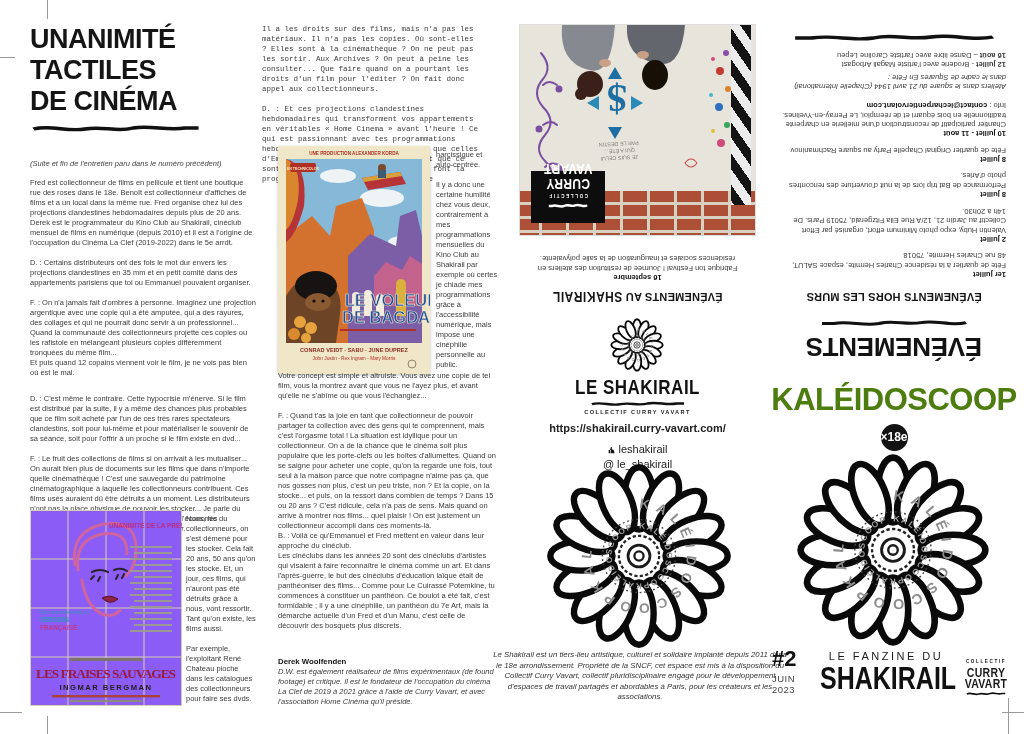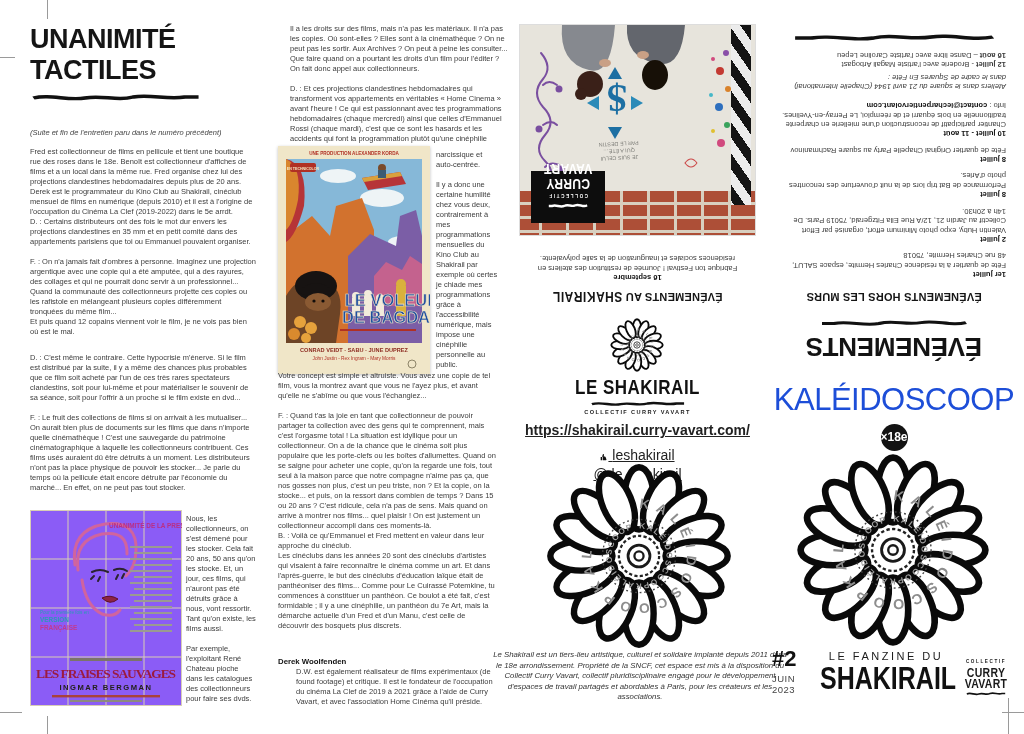--- a/index.html
+++ b/index.html
@@ -16,21 +16,21 @@
   .sec-head{font-size:11px;font-weight:800;color:#151515;letter-spacing:.2px;}
   .event{margin-bottom:7px;}
   .ev-date{font-weight:800;font-size:7.5px;color:#111;}
   .ev-text{font-size:7.5px;line-height:9.6px;color:#3c3c3c;white-space:pre-line;}
   .email{color:#111;}
   .center{text-align:center;}
   .ccv-logo{display:inline-block;text-align:center;line-height:1;}
   .ccv-l1{font-size:4.6px;font-weight:700;letter-spacing:1.6px;display:block;}
   .ccv-l2{font-size:10.5px;font-weight:800;letter-spacing:.3px;display:block;transform:scaleY(1.15);}
   .about-txt{font-style:italic;font-size:7.8px;line-height:10.6px;color:#333;text-align:center;}
-  .link-row{font-size:14px;color:#222;text-decoration:underline;}
+  .link-row{font-size:11px;color:#222;}
 </style>
 </head>
 <body>
 
 <svg width="0" height="0" style="position:absolute" aria-hidden="true">
   <defs>
     <path id="wavepath" d="M2,6 C12,2 22,9 32,6 C42,3 50,9 60,5 C70,2 80,8 90,5 L98,5" fill="none" stroke="#111" stroke-width="3.4"></path>
     <g id="petals">
       <ellipse transform="rotate(0)" cx="0" cy="-63" rx="16" ry="34" fill="#fff" stroke="#0a0a0a" stroke-width="7"></ellipse>
       <ellipse transform="rotate(22.5)" cx="0" cy="-63" rx="16" ry="34" fill="#fff" stroke="#0a0a0a" stroke-width="7"></ellipse>
@@ -69,27 +69,28 @@
   <div class="abs crop" style="left:0;top:57px;width:15px;height:1px;"></div>
   <div class="abs crop" style="left:0;top:712px;width:22px;height:1px;"></div>
   <div class="abs crop" style="left:47px;top:716px;width:1px;height:18px;"></div>
   <div class="abs crop" style="left:1008px;top:698px;width:1px;height:36px;"></div>
   <div class="abs crop" style="left:1002px;top:712px;width:22px;height:1px;"></div>
 
   <div class="abs" style="left:30px;top:24px;width:226px;">
     <h1 class="zine-title">
       <span>UNANIMITÉ</span><br>
       <span>TACTILES</span><br>
+      <span>DE CINÉMA</span>
     </h1>
     <svg class="wavy" width="172" height="10" viewBox="0 0 100 10" preserveAspectRatio="none" style="margin-top:6px;">
         <use href="#wavepath"></use>
       </svg>
     <div class="body-txt" style="font-style:italic;margin-top:26px;color:#444;">(Suite et fin de l'entretien paru dans le numéro précédent)</div>
     <div class="body-txt" style="margin-top:9px;">Fred est collectionneur de films en pellicule et tient une boutique rue des roses dans le 18e. Benoît est collectionneur d'affiches de films et a un local dans la même rue. Fred organise chez lui des projections clandestines hebdomadaires depuis plus de 20 ans. Derek est le programmateur du Kino Club au Shakirail, cinéclub mensuel de films en numérique (depuis 2010) et il est à l'origine de l'occupation du Cinéma La Clef (2019-2022) dans le 5e arrdt.</div>
-    <div class="body-txt" style="">D. : Certains distributeurs ont des fois le mot dur envers les projections clandestines en 35 mm et en petit comité dans des appartements parisiens que toi ou Emmanuel pouvaient organiser.</div>
+    <div class="body-txt" style="margin-top:10px;">D. : Certains distributeurs ont des fois le mot dur envers les projections clandestines en 35 mm et en petit comité dans des appartements parisiens que toi ou Emmanuel pouvaient organiser.</div>
     <div class="body-txt" style="margin-top:10px;">F. : On n'a jamais fait d'ombres à personne. Imaginez une projection argentique avec une copie qui a été amputée, qui a des rayures, des collages et qui ne pourrait donc servir à un professionnel... Quand la communauté des collectionneurs projette ces copies ou les rafistole en mélangeant plusieurs copies différemment tronquées du même film...
 Et puis quand 12 copains viennent voir le film, je ne vois pas bien où est le mal.</div>
     <div class="body-txt" style="margin-top:16px;">D. : C'est même le contraire. Cette hypocrisie m'énerve. Si le film est distribué par la suite, il y a même des chances plus probables que ce film soit acheté par l'un de ces très rares spectateurs clandestins, soit pour lui-même et pour matérialiser le souvenir de sa séance, soit pour l'offrir à un proche si le film existe en dvd...</div>
     <div class="body-txt" style="margin-top:10px;">F. : Le fruit des collections de films si on arrivait à les mutualiser... On aurait bien plus de documents sur les films que dans n'importe quelle cinémathèque ! C'est une sauvegarde du patrimoine cinématographique à laquelle les collectionneurs contribuent. Ces films usés auraient dû être détruits à un moment. Les distributeurs n'ont pas la place physique de pouvoir les stocker... Je parle du temps où la pellicule était encore détruite par l'économie du marché... En effet, on ne peut pas tout stocker.</div>
   </div>
 
   <div class="abs" style="left:30px;top:510px;width:152px;height:196px;background:#8b5cf6;box-shadow:0 0 0 1px #d8cdb6 inset;overflow:hidden;">
     <svg width="152" height="196" viewBox="0 0 152 196">
       <g stroke="#d9ceb4" stroke-width="1">
         <line x1="38" y1="0" x2="38" y2="196"></line>
@@ -137,21 +138,21 @@
       <rect x="22" y="185" width="108" height="2.4" fill="#a8423c"></rect>
       <rect x="40" y="190" width="72" height="2" fill="#8d8a80"></rect>
     </svg>
   </div>
 
   <div class="abs" style="left:186px;top:514px;width:70px;">
     <div class="body-txt">Nous, les collectionneurs, on s'est démené pour les stocker. Cela fait 20 ans, 50 ans qu'on les stocke. Et, un jour, ces films, qui n'auront pas été détruits grâce à nous, vont ressortir. Tant qu'on existe, les films aussi.</div>
     <div class="body-txt" style="margin-top:10px;">Par exemple, l'exploitant René Chateau pioche dans les catalogues des collectionneurs pour faire ses dvds.</div>
   </div>
 
-  <div class="abs" style="left:290px;top:24px;width:220px;">
+  <div class="abs" style="left:262px;top:24px;width:220px;font-family:Liberation Mono, monospace;">
     <div class="body-txt">Il a les droits sur des films, mais n'a pas les matériaux. Il n'a pas les copies. Où sont-elles ? Elles sont à la cinémathèque ? On ne peut pas les sortir. Aux Archives ? On peut à peine les consulter... Que faire quand on a pourtant les droits d'un film pour l'éditer ? On fait donc appel aux collectionneurs.</div>
     <div class="body-txt" style="margin-top:10px;">D. : Et ces projections clandestines hebdomadaires qui transforment vos appartements en véritables « Home Cinema » avant l'heure ! Ce qui est passionnant avec tes programmations hebdomadaires (chaque mercredi) ainsi que celles d'Emmanuel Rossi (chaque mardi), c'est que ce sont les hasards et les accidents qui font la programmation plutôt qu'une cinéphilie</div>
   </div>
 
   <div class="abs" style="left:278px;top:146px;width:152px;height:228px;background:#f0e6c8;box-shadow:0 1px 3px rgba(0,0,0,.25);overflow:hidden;">
     <svg width="152" height="228" viewBox="0 0 152 228">
       <text x="76" y="9" text-anchor="middle" font-size="4.6" font-weight="bold" fill="#b03024">UNE PRODUCTION ALEXANDER KORDA</text>
       <rect x="8" y="13" width="136" height="184" fill="#86b8d8"></rect>
       <ellipse cx="60" cy="30" rx="18" ry="7" fill="#eef4f6"></ellipse>
       <ellipse cx="104" cy="52" rx="22" ry="9" fill="#eef4f6"></ellipse>
@@ -208,21 +209,21 @@
 
 Il y a donc une certaine humilité chez vous deux, contrairement à mes programmations mensuelles du Kino Club au Shakirail par exemple où certes je chiade mes programmations grâce à l'accessibilité numérique, mais impose une cinéphilie personnelle au public.</div>
 
   <div class="abs" style="left:278px;top:371px;width:220px;">
     <div class="body-txt">Votre concept est simple et altruiste. Vous avez une copie de tel film, vous la montrez avant que vous ne l'ayez plus, et avant qu'elle ne s'abîme ou que vous l'échangiez...</div>
     <div class="body-txt" style="margin-top:10px;">F. : Quand t'as la joie en tant que collectionneur de pouvoir partager ta collection avec des gens qui te comprennent, mais c'est l'orgasme total ! La situation est idyllique pour un collectionneur. On a de la chance que le cinéma soit plus populaire que les porte-clefs ou les boîtes d'allumettes. Quand on se saigne pour acheter une copie, qu'on la regarde une fois, tout seul à la maison parce que notre compagne n'aime pas ça, que nos gosses non plus, c'est un peu triste, non ? Et la copie, on la stocke... et puis, on la ressort dans combien de temps ? Dans 15 ou 20 ans ? C'est ridicule, cela n'a pas de sens. Mais quand on arrive à montrer nos films... quel plaisir ! On est justement un collectionneur accompli dans ces moments-là.</div>
     <div class="body-txt" style="margin-top:0;">B. : Voilà ce qu'Emmanuel et Fred mettent en valeur dans leur approche du cinéclub.
 Les cinéclubs dans les années 20 sont des cinéclubs d'artistes qui visaient à faire reconnaître le cinéma comme un art. Et dans l'après-guerre, le but des cinéclubs d'éducation laïque était de panthéoniser des films... Comme pour Le Cuirassé Potemkine, tu commences à constituer un panthéon. Ce boulot a été fait, c'est formidable ; il y a une cinéphilie, un panthéon du 7e Art, mais la démarche actuelle d'un Fred et d'un Manu, c'est celle de découvrir des bosquets plus discrets.</div>
     <div style="margin-top:26px;">
       <div style="font-size:7.8px;font-weight:800;color:#111;">Derek Woolfenden</div>
-      <div class="body-txt" style="margin-top:1px;margin-left:18px;">D.W. est également réalisateur de films expérimentaux (de found footage) et critique. Il est le fondateur de l'occupation du cinéma La Clef de 2019 à 2021 grâce à l'aide de Curry Vavart, et avec l'association Home Cinéma qu'il préside.</div>
+      <div class="body-txt" style="font-style:italic;margin-top:1px;">D.W. est également réalisateur de films expérimentaux (de found footage) et critique. Il est le fondateur de l'occupation du cinéma La Clef de 2019 à 2021 grâce à l'aide de Curry Vavart, et avec l'association Home Cinéma qu'il préside.</div>
     </div>
   </div>
 
   <div class="abs rot180" style="left:520px;top:25px;width:235px;height:210px;background:#e7e4dc;overflow:hidden;box-shadow:0 0 0 1px #ddd;">
     <div class="abs" style="left:0;top:0;width:235px;height:44px;background-color:#ad4f37;background-image:repeating-linear-gradient(0deg, transparent 0 11px, #d8d0c0 11px 14px),repeating-linear-gradient(90deg, transparent 0 24px, #d8d0c0 24px 27px);"></div>
     <div class="abs" style="left:4px;top:30px;width:20px;height:180px;background:repeating-linear-gradient(55deg,#141414 0 9px,#ececec 9px 18px);"></div>
     <svg class="abs" style="left:0;top:0;" width="235" height="210" viewBox="0 0 235 210">
       <g fill="none">
         <circle cx="34" cy="92" r="4" fill="#d14a7e"></circle>
           <circle cx="28" cy="110" r="3" fill="#3aa35c"></circle>
@@ -351,21 +352,21 @@
         <div class="ev-text" style="margin-top:3px;"><b>12 juillet</b><span> - Broderie avec l'artiste Magali Arbogast</span></div>
         <div class="ev-text"><b>16 août</b><span> – Danse libre avec l'artiste Caroline Lepeu</span></div>
       </div>
     </div>
     <svg class="wavy" width="206" height="10" viewBox="0 0 100 10" preserveAspectRatio="none" style="margin:4px auto 0;display:block;">
         <use href="#wavepath"></use>
       </svg>
   </div>
 
   <div class="abs center" style="left:768px;top:382px;width:252px;">
-    <h1 style="font-size:31px;font-weight:400;letter-spacing:-.5px;color:#1d4ed8;">KALÉIDOSCOOP</h1>
+    <h1 style="font-size:31px;font-weight:700;letter-spacing:-.5px;color:#4d7c0f;">KALÉIDOSCOOP</h1>
     <div style="margin:6px auto 0;width:27px;height:27px;border-radius:50%;background:#131313;color:#fff;font-size:12px;font-weight:800;line-height:27px;">×18e</div>
   </div>
 
   <svg class="abs" style="left:793px;top:450px;" width="200" height="200" viewBox="-105 -105 210 210">
       <use href="#mandala"></use>
     </svg>
 
   <div class="abs" style="left:772px;top:646px;width:46px;color:#222;">
     <div style="font-size:22px;font-weight:800;color:#111;">#2</div>
     <div style="font-size:9.5px;letter-spacing:.5px;color:#444;margin-top:1px;">JUIN</div>

